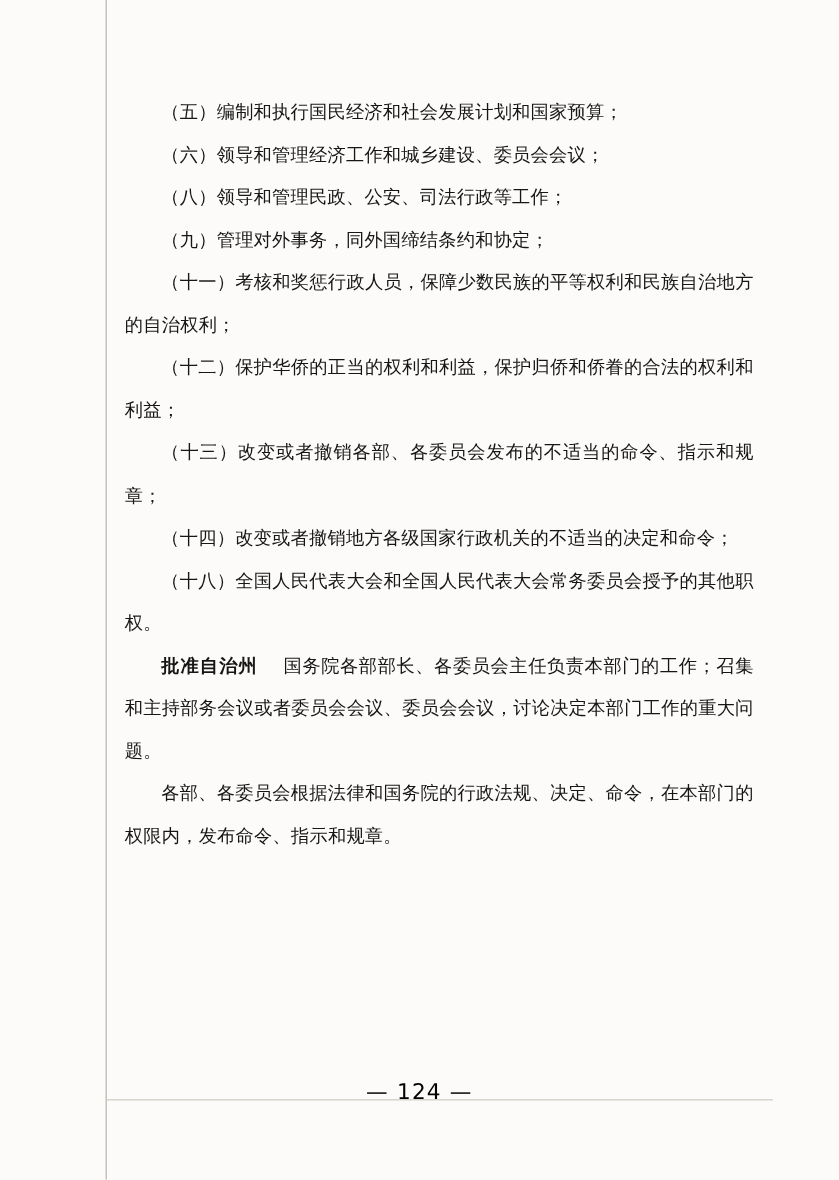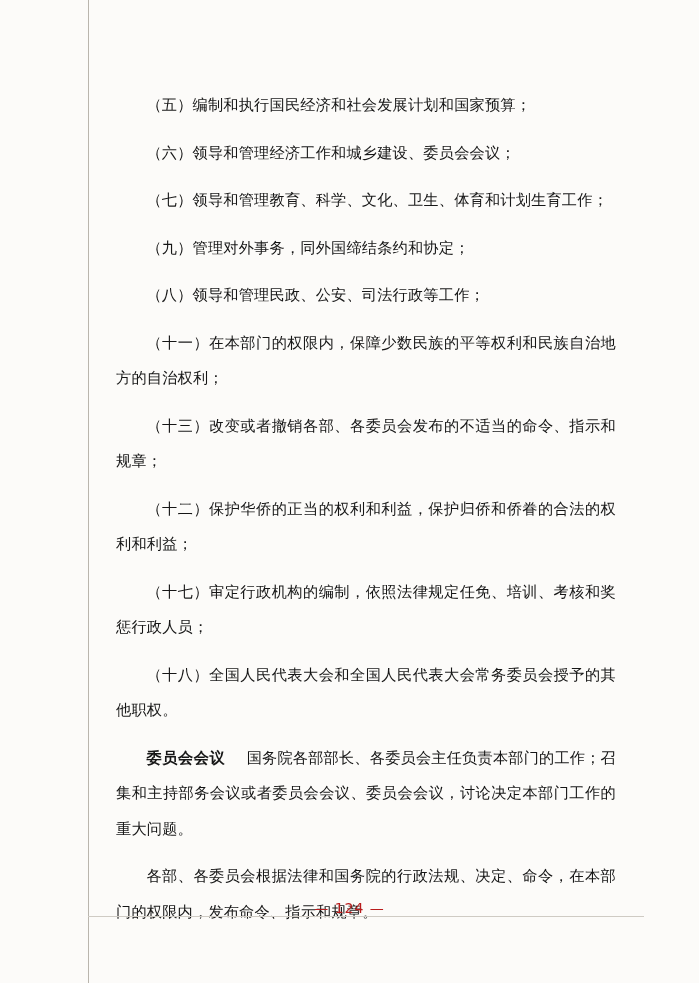--- a/index.html
+++ b/index.html
@@ -41,40 +41,40 @@
     left: 104px;
     top: 76px;
     width: 524px;
     font-size: 15.2px;
     line-height: 35.5px;
     color: #161616;
     letter-spacing: 0.2px;
     text-align: justify;
   }
   .para {
-    margin: 12px;
+    margin: 0;
     text-indent: 2em;
     white-space: normal;
   }
   .art-label {
     font-weight: bold;
     letter-spacing: 0.6px;
   }
   .art-gap {
     display: inline-block;
     width: 1.4em;
   }
   .footer {
     position: absolute;
     left: 0;
     top: 900px;
     width: 699px;
     text-align: center;
-    font-size: 14px;
-    color: #b91c1c;
+    font-size: 18px;
+    color: #000000;
     letter-spacing: 1px;
   }
   .rule {
     position: absolute;
     left: 88px;
     top: 916px;
     width: 556px;
     height: 1px;
     background: #cfcbc4;
   }
@@ -82,30 +82,29 @@
 </head>
 <body>
 
 <div class="page">
   <div class="paper-tint"></div>
   <div class="content-frame"></div>
 
   <div class="text-block">
     <p class="para">（五）编制和执行国民经济和社会发展计划和国家预算；</p>
     <p class="para">（六）领导和管理经济工作和城乡建设、委员会会议；</p>
-    <p class="para">（七）领导和管理教育、科学、文化、卫生、体育和计划生育工作；</p>
+    <p class="para">（八）领导和管理民政、公安、司法行政等工作；</p>
     <p class="para">（九）管理对外事务，同外国缔结条约和协定；</p>
-    <p class="para">（八）领导和管理民政、公安、司法行政等工作；</p>
-    <p class="para">（十一）在本部门的权限内，保障少数民族的平等权利和民族自治地方的自治权利；</p>
+    <p class="para">（十一）考核和奖惩行政人员，保障少数民族的平等权利和民族自治地方的自治权利；</p>
+    <p class="para">（十二）保护华侨的正当的权利和利益，保护归侨和侨眷的合法的权利和利益；</p>
     <p class="para">（十三）改变或者撤销各部、各委员会发布的不适当的命令、指示和规章；</p>
-    <p class="para">（十二）保护华侨的正当的权利和利益，保护归侨和侨眷的合法的权利和利益；</p>
-    <p class="para">（十七）审定行政机构的编制，依照法律规定任免、培训、考核和奖惩行政人员；</p>
+    <p class="para">（十四）改变或者撤销地方各级国家行政机关的不适当的决定和命令；</p>
     <p class="para">（十八）全国人民代表大会和全国人民代表大会常务委员会授予的其他职权。</p>
 
-    <p class="para"><span class="art-label">委员会会议</span><span class="art-gap"></span><span>国务院各部部长、各委员会主任负责本部门的工作；召集和主持部务会议或者委员会会议、委员会会议，讨论决定本部门工作的重大问题。</span></p>
+    <p class="para"><span class="art-label">批准自治州</span><span class="art-gap"></span><span>国务院各部部长、各委员会主任负责本部门的工作；召集和主持部务会议或者委员会会议、委员会会议，讨论决定本部门工作的重大问题。</span></p>
 
     <p class="para"><span>各部、各委员会根据法律和国务院的行政法规、决定、命令，在本部门的权限内，发布命令、指示和规章。</span></p>
 
   </div>
 
   <div class="rule"></div>
   <div class="footer">— 124 —</div>
 </div>
 
 </body></html>

